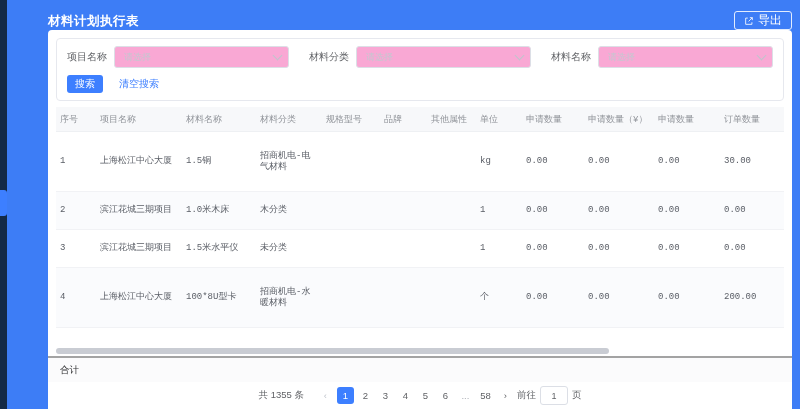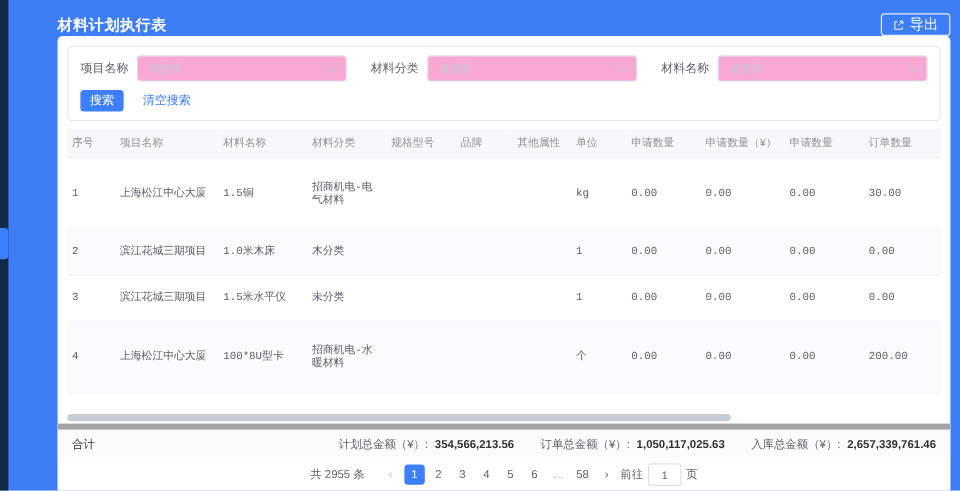--- a/index.html
+++ b/index.html
@@ -60,21 +60,21 @@
   th:nth-child(10), td:nth-child(10) { width:62px; }
   th:nth-child(11), td:nth-child(11) { width:58px; }
   th:nth-child(12), td:nth-child(12) { width:58px; }
 
   
   .hscroll { flex:0 0 auto; height:9px; margin:1px 8px; position:relative; }
   .hscroll .thumb { position:absolute; left:0; top:1.5px; height:6px; width:76%; background:#c9ccd3; border-radius:3px; cursor:pointer; }
 
   
   .summary { flex:0 0 auto; display:flex; align-items:center; padding:0 12px; height:24px;
-    background:#fbfbfc; border-top:5px solid #a3a3a3; font-size:9.5px; color:#303133; }
+    background:#fbfbfc; border-top:2px solid #a3a3a3; font-size:9.5px; color:#303133; }
   .summary-items { margin-left:auto; display:flex; gap:22px; }
   .sum-item { white-space:nowrap; }
   .sum-label { color:#606266; }
   .sum-value { font-weight:700; color:#303133; margin-left:3px; }
 
   
   .pagination { flex:0 0 auto; height:27px; display:flex; align-items:center; justify-content:center;
     gap:3px; font-size:9.5px; color:#606266; background:#fff; }
   .total-text { margin-right:10px; color:#606266; }
   .page-btn, .arrow-btn { min-width:17px; height:17px; border:none; background:transparent; color:#606266;
@@ -238,38 +238,24 @@
           </tbody>
       </table>
     </div>
 
     <div class="hscroll">
       <div class="thumb"></div>
     </div>
 
     <div class="summary">
       <span>合计</span>
-      <div class="summary-items">
-        <span class="sum-item">
-          <span class="sum-label">计划总金额（¥）:</span>
-          <span class="sum-value">354,566,213.56</span>
-        </span>
-        <span class="sum-item">
-          <span class="sum-label">订单总金额（¥）:</span>
-          <span class="sum-value">1,050,117,025.63</span>
-        </span>
-        <span class="sum-item">
-          <span class="sum-label">入库总金额（¥）:</span>
-          <span class="sum-value">2,657,339,761.46</span>
-        </span>
-      </div>
     </div>
 
     <div class="pagination">
-      <span class="total-text">共 2955 条</span>
+      <span class="total-text">共 1355 条</span>
       <button class="arrow-btn prev">‹</button>
       <span style="display:flex;gap:3px;">
           <button class="page-btn active">1</button>
           <button class="page-btn">2</button>
           <button class="page-btn">3</button>
           <button class="page-btn">4</button>
           <button class="page-btn">5</button>
           <button class="page-btn">6</button>
           <button class="page-btn dots">...</button>
           <button class="page-btn">58</button>

